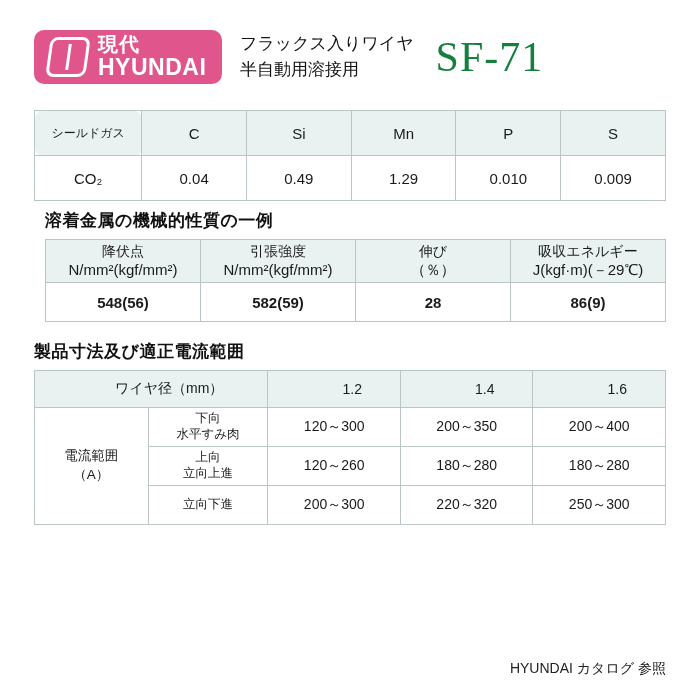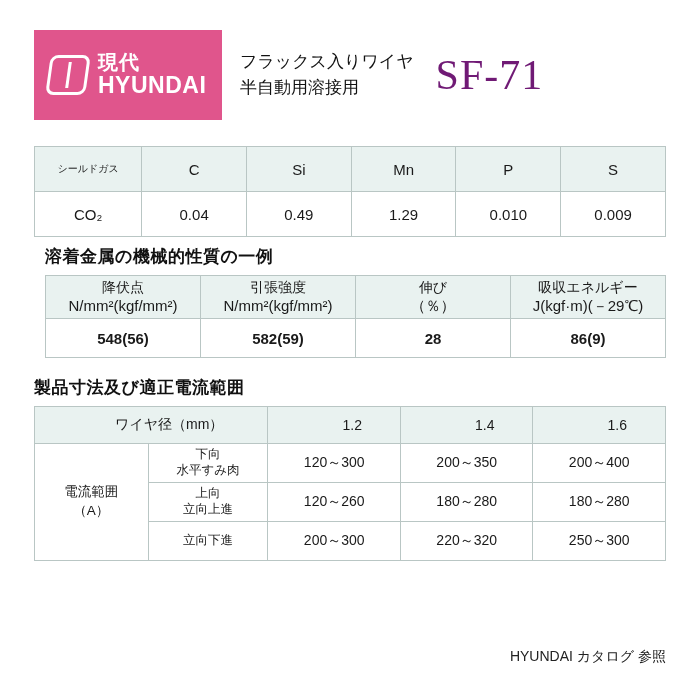--- a/index.html
+++ b/index.html
@@ -22,23 +22,23 @@
   }
 
   
   .header {
     display: flex;
     align-items: center;
     padding: 30px 0 0 34px;
   }
   .logo {
     width: 188px;
-    height: 90px;
+    height: 54px;
     background: #e0558c;
-    border-radius: 0;
+    border-radius: 10px;
     display: flex;
     align-items: center;
     box-sizing: border-box;
     padding-left: 14px;
     flex: 0 0 auto;
   }
   .logo-mark {
     width: 40px;
     height: 40px;
     border: 3px solid #ffffff;
@@ -80,21 +80,21 @@
     font-size: 17px;
     line-height: 1.55;
     color: #111111;
     flex: 0 0 auto;
   }
   .header-model {
     margin-left: 22px;
     font-family: "Liberation Serif", serif;
     font-size: 42px;
     letter-spacing: 1px;
-    color: #701a75;
+    color: #15803d;
     flex: 0 0 auto;
   }
 
   
   .section {
     padding: 0 34px;
   }
   .section-title {
     font-size: 17px;
     font-weight: bold;
@@ -118,21 +118,21 @@
     font-weight: normal;
     color: #1a1a1a;
     padding: 0;
   }
   .hdr {
     background: #e9f2f0;
   }
 
   
   .t-chem td { height: 44px; font-size: 15px; }
-  .t-chem .hdr.first { font-size: 10px; }
+  .t-chem .hdr.first { font-size: 12px; border-radius: 8px; }
   .t-chem .val { font-size: 15px; }
 
   
   .t-mech .hdr { height: 42px; }
   .t-mech .hdr .l1 { font-size: 14px; display: block; line-height: 1.25; }
   .t-mech .hdr .l2 { font-size: 15px; display: block; line-height: 1.3; }
   .t-mech .val { height: 38px; font-size: 15px; font-weight: bold; }
 
   
   .t-size td { font-size: 14px; }
@@ -141,21 +141,21 @@
   .t-size .rowlabel .l1 { display: block; }
   .t-size .rowlabel .l2 { display: block; }
   .t-size .val { height: 38px; font-size: 14px; }
   .t-size .sidelabel { font-size: 13.5px; line-height: 1.4; }
   .t-size .sidelabel .l1 { display: block; }
   .t-size .sidelabel .l2 { display: block; }
 
   .footer {
     position: absolute;
     right: 34px;
-    bottom: 34px;
+    bottom: 22px;
     font-size: 14px;
     color: #222222;
   }
 </style>
 </head>
 <body>
 
 <div class="page">
 
   <div class="header">

